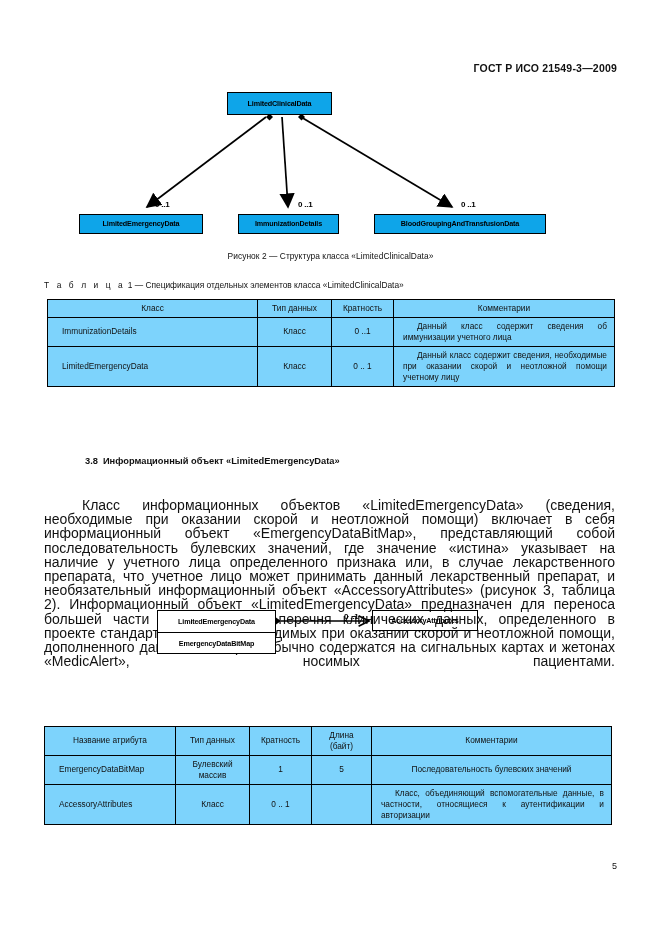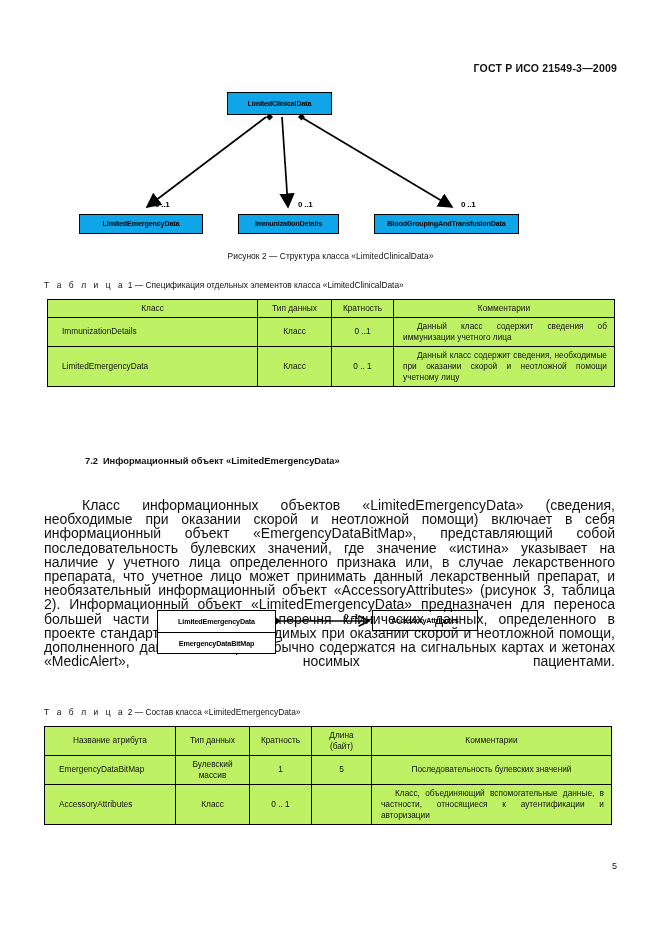--- a/index.html
+++ b/index.html
@@ -52,21 +52,21 @@
     font-size: 7.2px;
     font-weight: bold;
     letter-spacing: -0.15px;
     color: #000;
     text-align: center;
     line-height: 1;
   }
   .b-root   { left: 183px; top: 0px;   width: 105px; height: 23px; }
   .b-left   { left: 35px;  top: 122px; width: 124px; height: 20px; }
   .b-mid    { left: 194px; top: 122px; width: 101px; height: 20px; }
-  .b-right  { left: 330px; top: 122px; width: 145px; height: 20px; }
+  .b-right  { left: 330px; top: 122px; width: 172px; height: 20px; }
 
   .fig2 svg { position: absolute; left: 0; top: 0; overflow: visible; }
   .mult {
     position: absolute;
     font-size: 8px;
     font-weight: bold;
     color: #000;
     letter-spacing: -0.2px;
   }
   .m-left  { left: 111px; top: 108px; }
@@ -100,21 +100,21 @@
   .tbl1-caption { top: 280px; }
   .tbl2-caption { top: 707px; }
 
   
   table.gost {
     position: absolute;
     border-collapse: collapse;
     table-layout: fixed;
     font-size: 8.3px;
     color: #111;
-    background: #bef264;
+    background: #7dd3fc;
   }
   table.gost th, table.gost td {
     border: 0.9px solid #000;
     padding: 3px 5px;
     vertical-align: middle;
     line-height: 1.32;
   }
   table.gost thead th {
     text-align: center;
     font-weight: normal;
@@ -284,21 +284,21 @@
       <tr>
         <td class="name">LimitedEmergencyData</td>
         <td class="center">Класс</td>
         <td class="center">0 .. 1</td>
         <td class="comment">Данный класс содержит сведения, необходимые при оказании скорой и неотложной помощи учетному лицу</td>
       </tr>
     </tbody>
   </table>
 
   <div class="sec-head">
-    <span class="num">7.2</span><span>Информационный объект «LimitedEmergencyData»</span>
+    <span class="num">3.8</span><span>Информационный объект «LimitedEmergencyData»</span>
   </div>
   <div class="body-par">Класс информационных объектов «LimitedEmergencyData» (сведения, необходимые при оказании скорой и неотложной помощи) включает в себя информационный объект «EmergencyDataBitMap», представляющий собой последовательность булевских значений, где значение «истина» указывает на наличие у учетного лица определенного признака или, в случае лекарственного препарата, что учетное лицо может принимать данный лекарственный препарат, и необязательный информационный объект «AccessoryAttributes» (рисунок 3, таблица 2). Информационный объект «LimitedEmergencyData» предназначен для переноса большей части фиксированного перечня клинических данных, определенного в проекте стандарта данных, необходимых при оказании скорой и неотложной помощи, дополненного данными, которые обычно содержатся на сигнальных картах и жетонах «MedicAlert», носимых пациентами.</div>
 
   <div class="fig3">
     <svg width="573" height="52" viewBox="0 0 573 52">
       <defs>
         <marker id="arrOpen3" markerWidth="9" markerHeight="9" refX="8.5" refY="4.5" orient="auto">
           <path d="M0.5,0.5 L8.5,4.5 L0.5,8.5" fill="none" stroke="#000" stroke-width="1.3"></path>
         </marker>
       </defs>
@@ -310,25 +310,20 @@
 
     <div class="f3-left">
       <div class="cell top">LimitedEmergencyData</div>
       <div class="cell">EmergencyDataBitMap</div>
     </div>
     <div class="f3-right">AccessoryAttributes</div>
     <div class="f3-mult">0 ..1</div>
   </div>
 
 
-  <div class="tbl-caption tbl2-caption">
-    <span class="spaced">Т а б л и ц а</span>
-    <span>2</span>
-    <span>— Состав класса «LimitedEmergencyData»</span>
-  </div>
 
   <table class="gost" id="table-2">
     <colgroup>
       <col style="width:131px">
         <col style="width:74px">
         <col style="width:62px">
         <col style="width:60px">
         <col style="width:240px">
     </colgroup>
     <thead>

